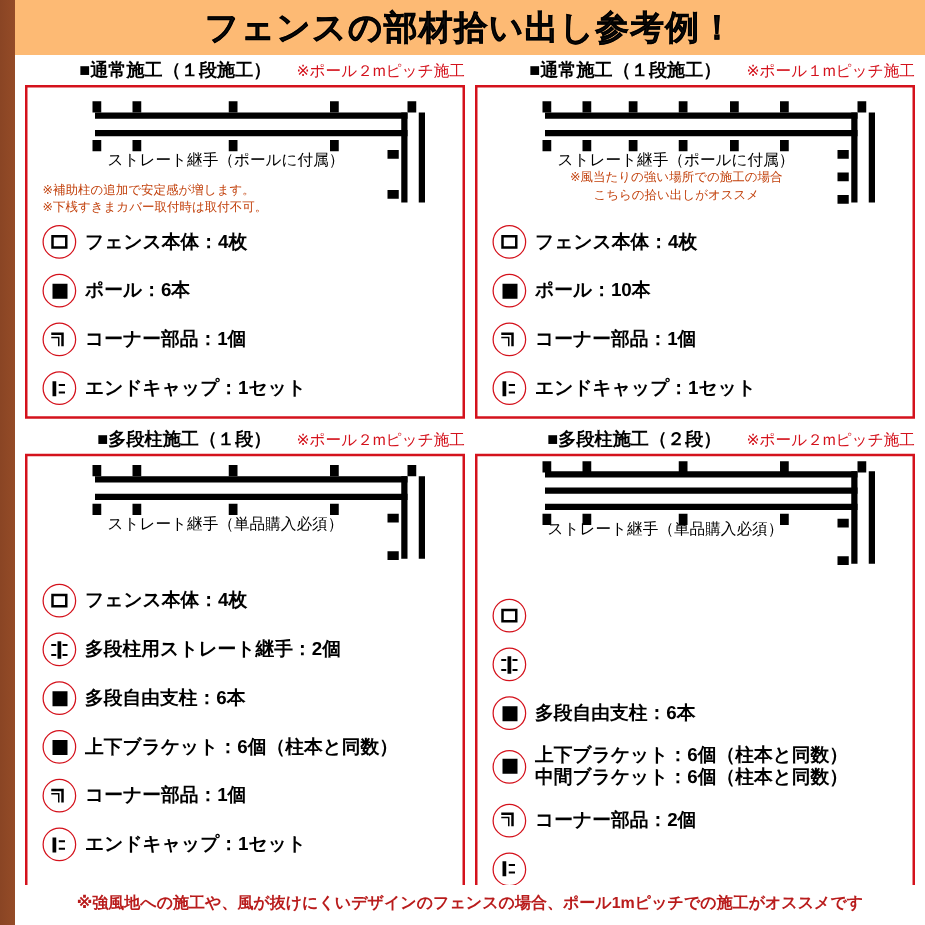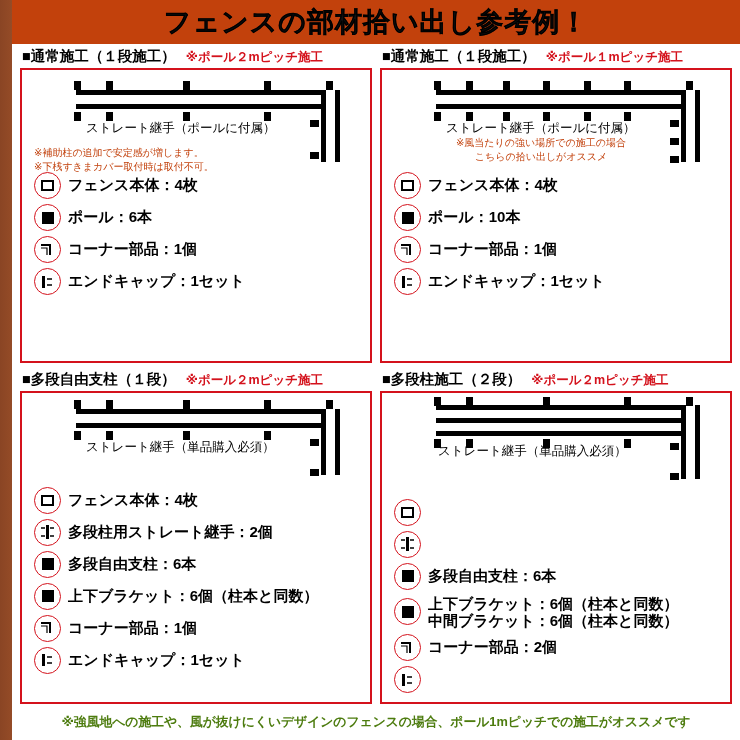--- a/index.html
+++ b/index.html
@@ -15,21 +15,21 @@
     box-sizing:border-box;
     background:linear-gradient(90deg,#8a4524 0%,#a4552c 4%,#7e3b1f 10%,#6f3319 100%);
   }
   .inner{
     position:absolute;
     left:12px;top:0;right:0;bottom:0;
     background:#ffffff;
   }
   .title-bar{
     height:44px;
-    background:#c2410c;
+    background:#fdba74;
     display:flex;align-items:center;justify-content:center;
   }
   .title{
     font-size:27px;
     font-weight:bold;
     letter-spacing:1px;
     color:#111;
     -webkit-text-stroke:0.4px #000;
   }
   .grid{
@@ -38,31 +38,32 @@
     top:46px;
     bottom:36px;
     display:grid;
     grid-template-columns:1fr 1fr;
     grid-template-rows:1fr 1fr;
     gap:6px 8px;
   }
   .panel{position:relative;display:flex;flex-direction:column;}
   .panel-head{
     display:flex;align-items:flex-end;
-    gap:10px;
+    gap:20px;
     height:20px;
     margin-bottom:2px;
     padding-left:2px;
+    justify-content:flex-end;
   }
   .panel-head .ttl{
     font-size:14.5px;font-weight:bold;color:#000;
     white-space:nowrap;
   }
   .panel-head .sub{
-    font-size:12.5px;font-weight:bold;color:#d4121c;
+    font-size:12.5px;font-weight:normal;color:#d4121c;
     white-space:nowrap;
   }
   .panel-body{
     flex:1;
     border:2px solid #d4121c;
     background:#fff;
     position:relative;
     box-sizing:border-box;
     padding:6px 8px 4px 8px;
   }
@@ -96,21 +97,21 @@
     line-height:1.35;
     font-weight:normal;
     white-space:nowrap;
   }
   .note.center{text-align:center;}
   
   .items{margin-top:4px;}
   .item{
     display:flex;align-items:center;
     gap:7px;
-    margin:0 0 5px 4px;
+    margin:12px 0 5px 4px;
   }
   .chip{
     width:25px;height:25px;
     border:1.6px solid #d4121c;
     border-radius:50%;
     display:flex;align-items:center;justify-content:center;
     flex:0 0 auto;
     background:#fff;
   }
   .item-label{
@@ -119,21 +120,21 @@
   }
   .item-label.two{line-height:1.15;}
   .footer{
     position:absolute;
     left:8px;right:8px;bottom:4px;
     height:28px;
     display:flex;align-items:center;justify-content:center;
     background:#fff;
   }
   .footer span{
-    font-size:12.8px;font-weight:bold;color:#4d7c0f;
+    font-size:12.8px;font-weight:bold;color:#b91c1c;
   }
   
   .ico-panel{width:13px;height:11px;border:2px solid #000;box-sizing:border-box;}
   .ico-pole{width:12px;height:12px;background:#000;}
   svg{display:block;}
 </style>
 </head>
 <body>
 
 <div class="page">
@@ -277,21 +278,21 @@
               </span>
               <span class="item-label">エンドキャップ：1セット</span>
             </div>
           </div>
 
         </div>
       </div>
 
       <div class="panel">
         <div class="panel-head">
-          <span class="ttl">■多段自由支柱（１段）</span>
+          <span class="ttl">■多段柱施工（１段）</span>
           <span class="sub">※ポール２mピッチ施工</span>
         </div>
         <div class="panel-body">
 
           <div class="diagram" style="height:84px;">
             <div class="rail hbar" style="left:46px;top:10px;width:250px;"></div>
             <div class="rail hbar" style="left:46px;top:24px;width:250px;"></div>
             <div class="rail vbar" style="left:291px;top:10px;height:66px;"></div>
             <div class="rail vbar" style="left:305px;top:10px;height:66px;"></div>
             <div class="post" style="left:44px;top:1px;"></div>

